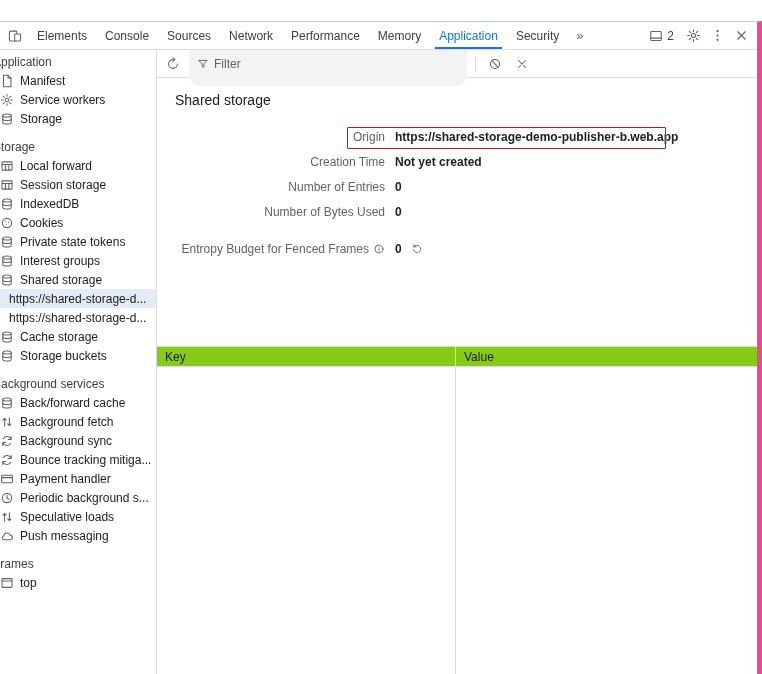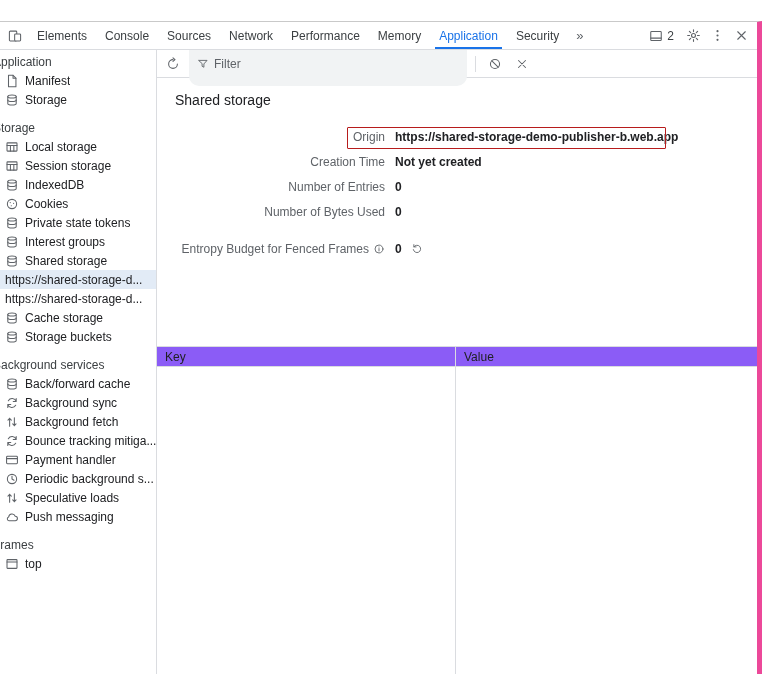--- a/index.html
+++ b/index.html
@@ -31,44 +31,44 @@
   .tb-icon svg,.badge-wrap svg{width:15px;height:15px;}
   
   .icon{display:inline-flex;align-items:center;justify-content:center;color:var(--icon);flex:none;}
   .icon svg{width:14px;height:14px;stroke:currentColor;fill:none;stroke-width:1.2;stroke-linecap:round;stroke-linejoin:round;}
   .tb-icon svg,.tbtn svg{stroke:currentColor;fill:none;stroke-width:1.2;stroke-linecap:round;stroke-linejoin:round;}
   
   .sidebar{position:absolute;top:28px;left:0;bottom:0;width:156px;border-right:1px solid var(--line);overflow:hidden;background:#fff;}
   .section{margin-top:11px;}
   .section:first-child{margin-top:4px;}
   .section-header{height:17px;line-height:17px;color:#3c4043;margin-left:-7px;white-space:nowrap;}
-  .item{height:19px;display:flex;align-items:center;gap:6px;padding-left:5px;white-space:nowrap;overflow:hidden;color:var(--text);}
+  .item{height:19px;display:flex;align-items:center;gap:6px;white-space:nowrap;overflow:hidden;color:var(--text);}
   .item .label{overflow:hidden;white-space:nowrap;}
-  .item.sub{}
+  .item.sub{padding-left:9px;}
   .item.selected{background:#e2ebf6;}
   
   .main{position:absolute;top:28px;left:157px;right:0;bottom:0;overflow:hidden;background:#fff;}
   .toolbar{height:27px;display:flex;align-items:center;border-bottom:1px solid var(--line);padding:0 5px;gap:5px;}
   .tbtn{width:22px;height:22px;display:flex;align-items:center;justify-content:center;color:var(--icon);}
   .tbtn svg{width:14px;height:14px;}
   .filter-pill{height:17px;width:262px;background:#f1f3f4;border-radius:10px;display:flex;align-items:center;gap:5px;padding:14px 8px;color:var(--muted);}
   .filter-pill .icon svg{width:12px;height:12px;}
   .divider-v{width:1px;height:16px;background:var(--line);margin:0 3px;}
   .report{padding:8px 16px 8px 16px;}
   .report-title{font-size:14px;color:var(--text);margin:6px 0 16px 2px;}
   .frow{display:flex;align-items:center;height:25px;position:relative;}
   .frow:last-child{margin-top:12px;text-align:center;}
   .flabel{width:212px;flex:none;display:flex;justify-content:flex-end;align-items:center;gap:4px;color:var(--muted);white-space:nowrap;}
   .flabel .icon svg{width:12px;height:12px;}
   .fvalue{margin-left:10px;display:flex;align-items:center;gap:9px;color:var(--text);white-space:nowrap;font-weight:bold;}
   .fvalue .icon svg{width:12px;height:12px;}
   .highlight-box{position:absolute;border:1.5px solid var(--highlight);pointer-events:none;border-radius:1px;}
   
   .data-grid{margin-top:77px;border-top:1px solid var(--line);}
-  .dg-header{display:flex;height:19px;align-items:stretch;background:#8b5cf6;border-bottom:1px solid var(--line);}
+  .dg-header{display:flex;height:19px;align-items:stretch;background:#84cc16;border-bottom:1px solid var(--line);}
   .dg-key{width:298px;flex:none;box-sizing:border-box;padding:0 8px;display:flex;align-items:center;color:var(--text);}
   .dg-value{flex:1;box-sizing:border-box;padding:0 8px;border-left:1px solid var(--line);display:flex;align-items:center;color:var(--text);}
   .dg-body{height:310px;position:relative;border-bottom:1px solid var(--line);background:#fff;}
   .dg-body::before{content:"";position:absolute;left:298px;top:0;bottom:0;width:1px;background:var(--line);}
 </style>
 </head>
 <body>
 
 <div class="screen">
 
@@ -131,38 +131,47 @@
             <svg viewBox="0 0 16 16">
               <path d="M4 1.5h5.2L12.5 4.8V14.5H4z"></path>
               <path d="M9.2 1.5v3.3h3.3"></path>
             </svg>
           </span>
           <span class="label">Manifest</span>
         </div>
         <div class="item">
           <span class="icon">
             <svg viewBox="0 0 16 16">
+              <circle cx="8" cy="8" r="2.1"></circle>
+              <path d="M8 1.8v2M8 12.2v2M1.8 8h2M12.2 8h2M3.6 3.6l1.4 1.4M11 11l1.4 1.4M12.4 3.6L11 5M5 11l-1.4 1.4"></path>
+            </svg>
+          </span>
+          <span class="label">Service workers</span>
+        </div>
+        <div class="item">
+          <span class="icon">
+            <svg viewBox="0 0 16 16">
               <ellipse cx="8" cy="4" rx="4.8" ry="1.7"></ellipse>
               <path d="M3.2 4v8c0 .95 2.15 1.7 4.8 1.7s4.8-.75 4.8-1.7V4"></path>
               <path d="M3.2 8c0 .95 2.15 1.7 4.8 1.7S12.8 8.95 12.8 8"></path>
             </svg>
           </span>
           <span class="label">Storage</span>
         </div>
       </div>
       <div class="section">
         <div class="section-header">Storage</div>
         <div class="item">
           <span class="icon">
             <svg viewBox="0 0 16 16">
               <rect x="2.3" y="3.3" width="11.4" height="9.4" rx="0.6"></rect>
               <path d="M2.3 6.2h11.4M6.2 6.2v6.5M10.1 6.2v6.5"></path>
             </svg>
           </span>
-          <span class="label">Local storage</span>
+          <span class="label">Local forward</span>
         </div>
         <div class="item">
           <span class="icon">
             <svg viewBox="0 0 16 16">
               <rect x="2.3" y="3.3" width="11.4" height="9.4" rx="0.6"></rect>
               <path d="M2.3 6.2h11.4M6.2 6.2v6.5M10.1 6.2v6.5"></path>
             </svg>
           </span>
           <span class="label">Session storage</span>
         </div>
@@ -252,33 +261,33 @@
               <ellipse cx="8" cy="4" rx="4.8" ry="1.7"></ellipse>
               <path d="M3.2 4v8c0 .95 2.15 1.7 4.8 1.7s4.8-.75 4.8-1.7V4"></path>
               <path d="M3.2 8c0 .95 2.15 1.7 4.8 1.7S12.8 8.95 12.8 8"></path>
             </svg>
           </span>
           <span class="label">Back/forward cache</span>
         </div>
         <div class="item">
           <span class="icon">
             <svg viewBox="0 0 16 16">
+              <path d="M5.3 12.8V3.8M3.4 5.8l1.9-2 1.9 2M10.7 3.2v9M8.8 10.2l1.9 2 1.9-2"></path>
+            </svg>
+          </span>
+          <span class="label">Background fetch</span>
+        </div>
+        <div class="item">
+          <span class="icon">
+            <svg viewBox="0 0 16 16">
               <path d="M12.8 6.2A5 5 0 0 0 3.8 5.4M12.8 2.8v3.4H9.4"></path>
               <path d="M3.2 9.8a5 5 0 0 0 9 .8M3.2 13.2V9.8h3.4"></path>
             </svg>
           </span>
           <span class="label">Background sync</span>
-        </div>
-        <div class="item">
-          <span class="icon">
-            <svg viewBox="0 0 16 16">
-              <path d="M5.3 12.8V3.8M3.4 5.8l1.9-2 1.9 2M10.7 3.2v9M8.8 10.2l1.9 2 1.9-2"></path>
-            </svg>
-          </span>
-          <span class="label">Background fetch</span>
         </div>
         <div class="item">
           <span class="icon">
             <svg viewBox="0 0 16 16">
               <path d="M12.8 6.2A5 5 0 0 0 3.8 5.4M12.8 2.8v3.4H9.4"></path>
               <path d="M3.2 9.8a5 5 0 0 0 9 .8M3.2 13.2V9.8h3.4"></path>
             </svg>
           </span>
           <span class="label">Bounce tracking mitiga...</span>
         </div>

